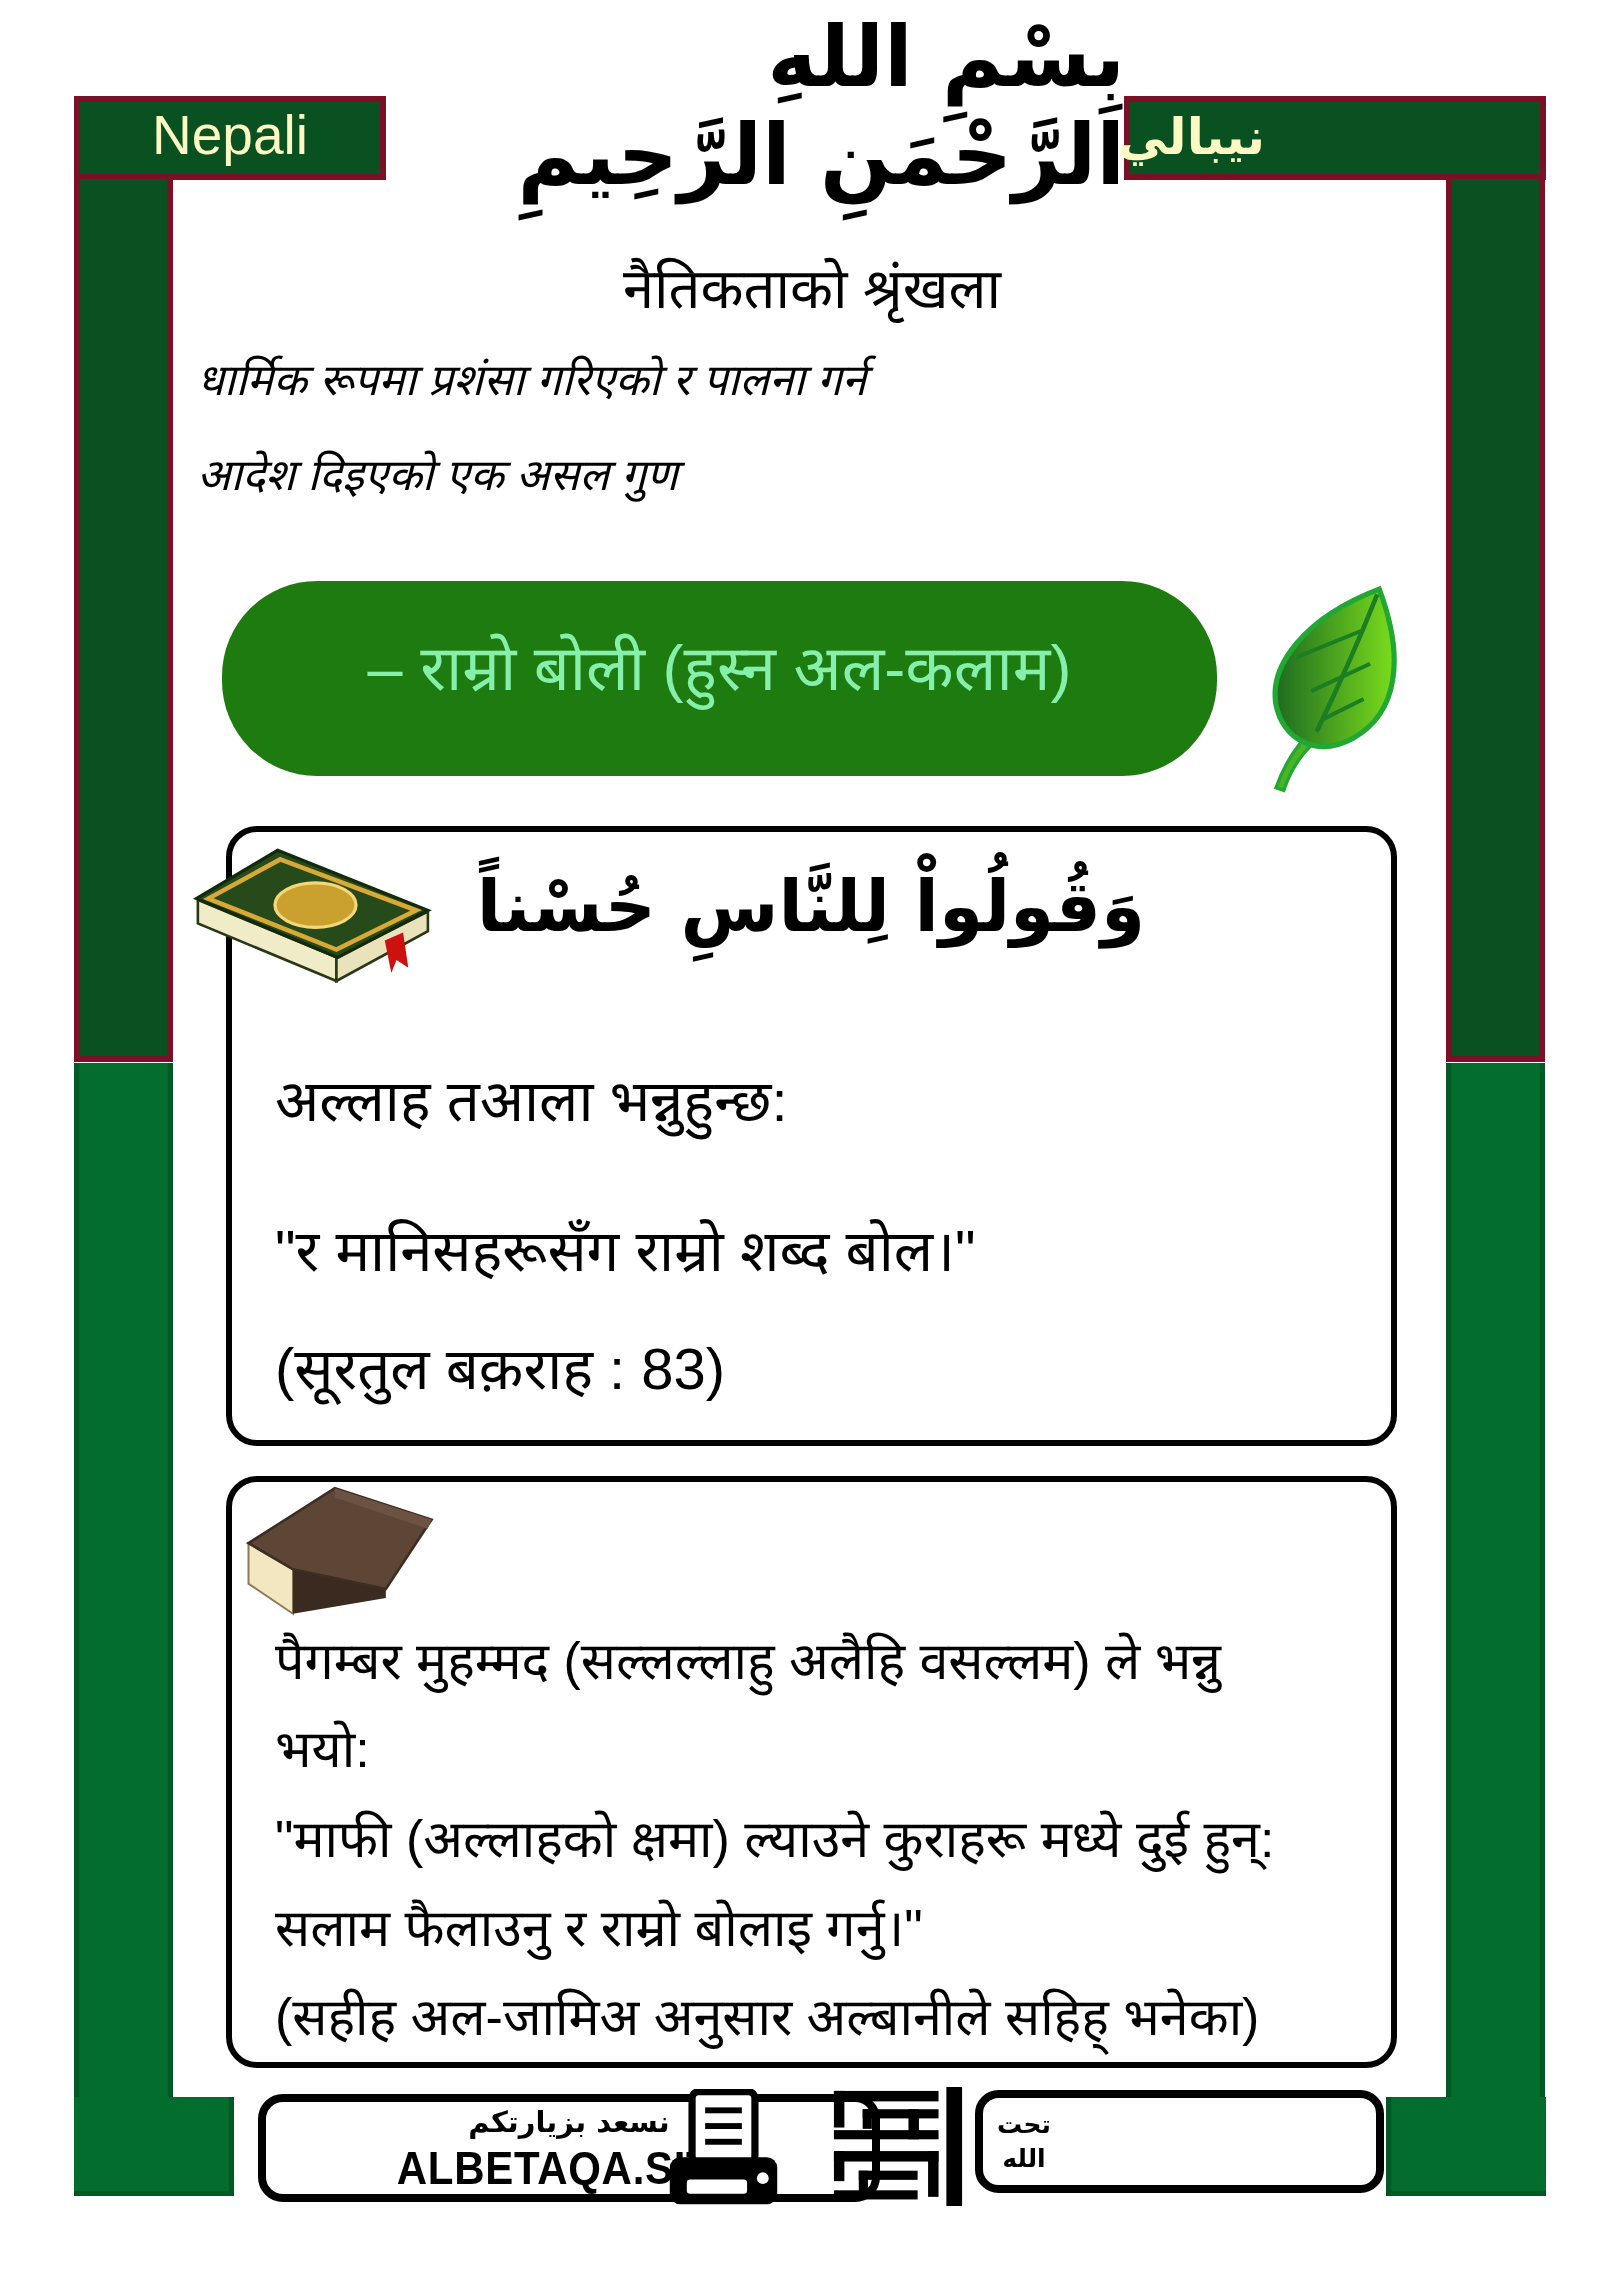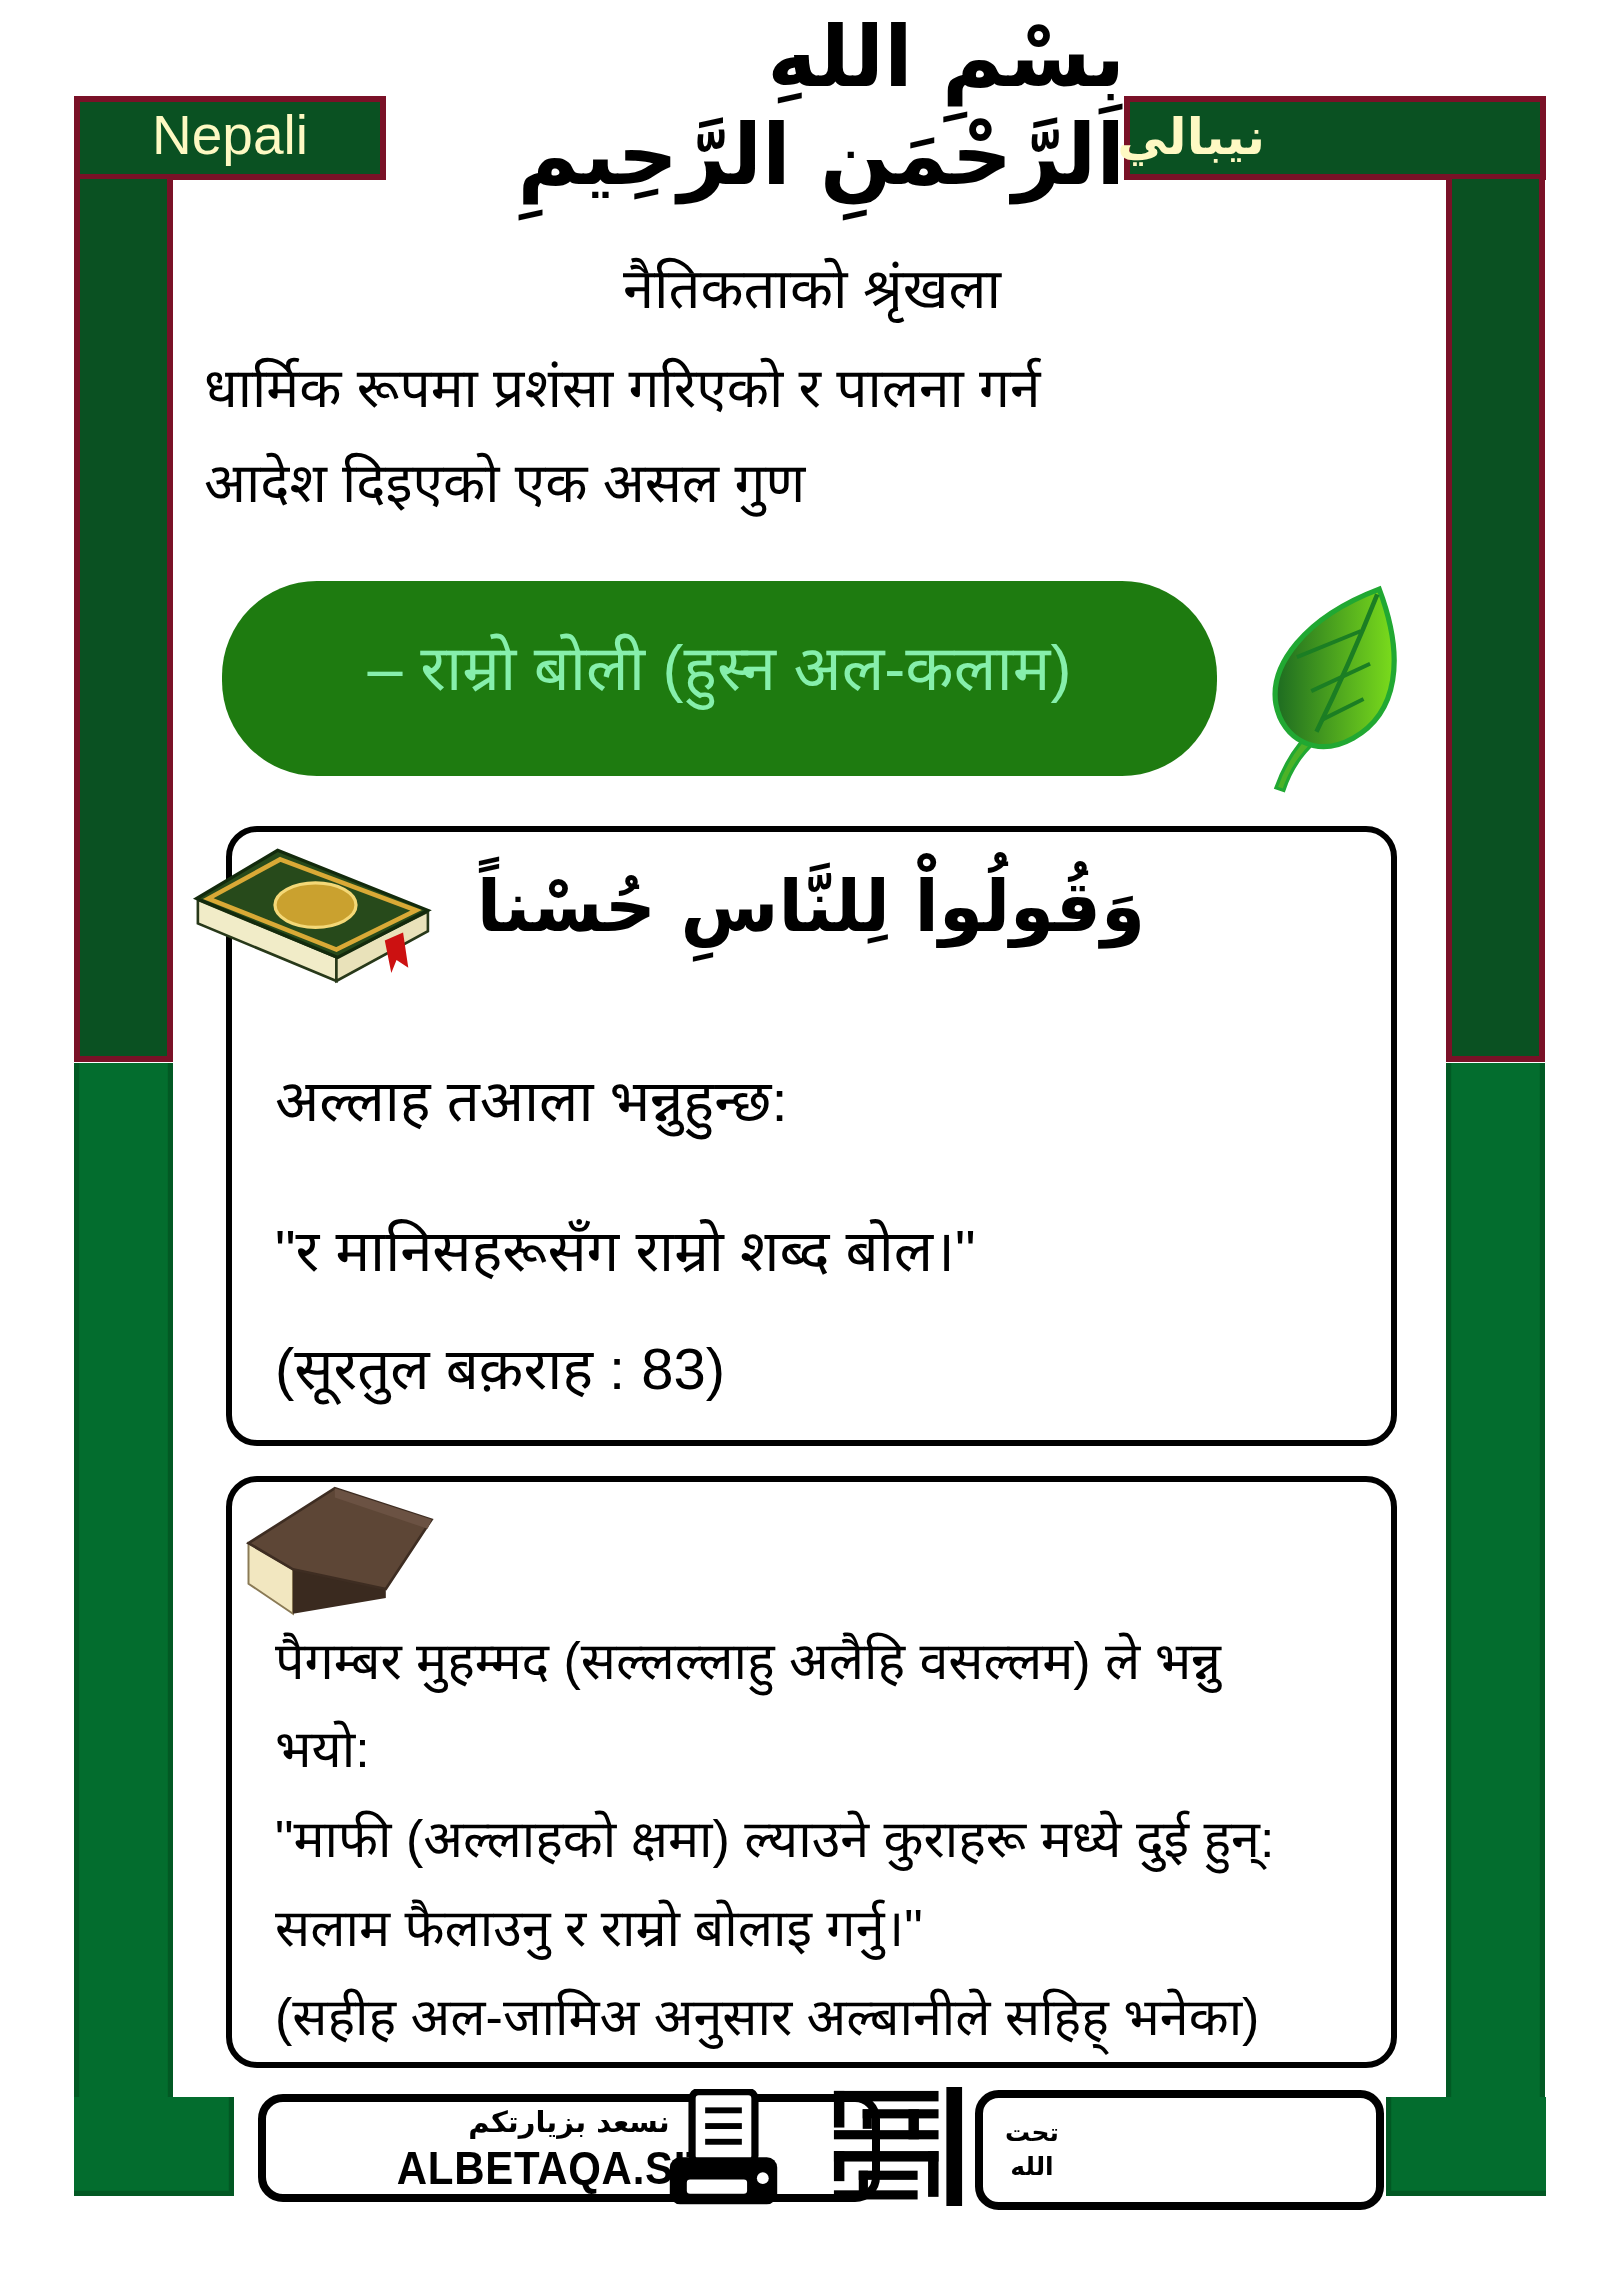--- a/index.html
+++ b/index.html
@@ -25,21 +25,21 @@
   .col-light-left{left:74px;top:1063px;width:99px;height:1034px;}
   .col-light-right{left:1446px;top:1063px;width:99px;height:1034px;}
   .block-light{background:#036d2e;box-shadow:inset -5.2px -5.2px 0 rgba(0,40,10,.3);}
   .block-bl{left:74px;top:2097px;width:160px;height:99px;}
   .block-br{left:1386px;top:2097px;width:160px;height:99px;box-shadow:inset 5.2px -5.2px 0 rgba(0,40,10,.3);}
 
   
   .bismillah{left:510px;top:14.4px;width:615px;height:183px;display:flex;align-items:center;justify-content:center;
     font-family:"DejaVu Sans",sans-serif;font-size:84px;direction:rtl;font-weight:700;}
   .series-title{left:179px;top:247px;width:1266px;text-align:center;font-size:56px;line-height:1.5;}
-  .subtitle{left:204px;width:1243px;font-size:55px;line-height:1.5;white-space:nowrap;}
+  .subtitle{left:197px;width:1243px;font-size:44px;line-height:1.5;white-space:nowrap;font-style:italic;}
   .subtitle-1{top:347px;}
   .subtitle-2{top:442px;}
 
   
   .pill{left:222px;top:581px;width:995px;height:195px;background:#1e7b10;border-radius:95px;
     display:flex;align-items:center;justify-content:center;color:#86efac;font-size:63px;padding-bottom:27px;}
   .leaf{left:1251px;top:580px;width:161px;height:217px;}
 
   
   .cardbox{background:#fff;border:6.5px solid #000;border-radius:31px;}
@@ -60,22 +60,22 @@
   .quran-icon{left:191px;top:845px;width:249px;height:149px;}
   .hadith-book-icon{left:243px;top:1483px;width:198px;height:136px;}
 
   
   .visit-box{left:258px;top:2094px;width:622px;height:108px;border:8.5px solid #000;border-radius:25px;background:#fff;
     display:flex;flex-direction:column;align-items:center;justify-content:center;gap:5px;}
   .visit-ar{font-family:"DejaVu Sans",sans-serif;font-size:29px;font-weight:700;direction:rtl;}
   .visit-site{font-size:42px;font-weight:800;letter-spacing:0.7px;transform:scaleY(1.12);}
   .printer{left:658px;top:2089px;width:131px;height:118px;}
   .kufic{left:830px;top:2087px;width:136px;height:119px;}
-  .org-box{left:975px;top:2090px;width:409px;height:120px;border:8.5px solid #000;border-radius:23.6px;background:#fff;
-    display:flex;flex-direction:row-reverse;align-items:center;justify-content:flex-start;direction:rtl;padding:0 22px;gap:9.2px;}
+  .org-box{left:975px;top:2090px;width:409px;height:103px;border:8.5px solid #000;border-radius:23.6px;background:#fff;
+    display:flex;flex-direction:row-reverse;align-items:center;justify-content:flex-start;direction:rtl;padding:0 14px;gap:9.2px;}
   .org-supervision{display:flex;flex-direction:column;align-items:center;justify-content:center;
     font-family:"DejaVu Sans",sans-serif;font-size:25px;font-weight:700;line-height:1.35;}
   .org-cal{display:flex;flex-direction:column;align-items:center;justify-content:center;flex:1;
     font-family:"DejaVu Sans",sans-serif;line-height:1.15;}
   .org-name{color:#27449a;font-size:33px;font-weight:700;}
   .org-tagline{color:#7e9c3e;font-size:21.6px;font-weight:700;}
 </style>
 </head>
 <body>
 

